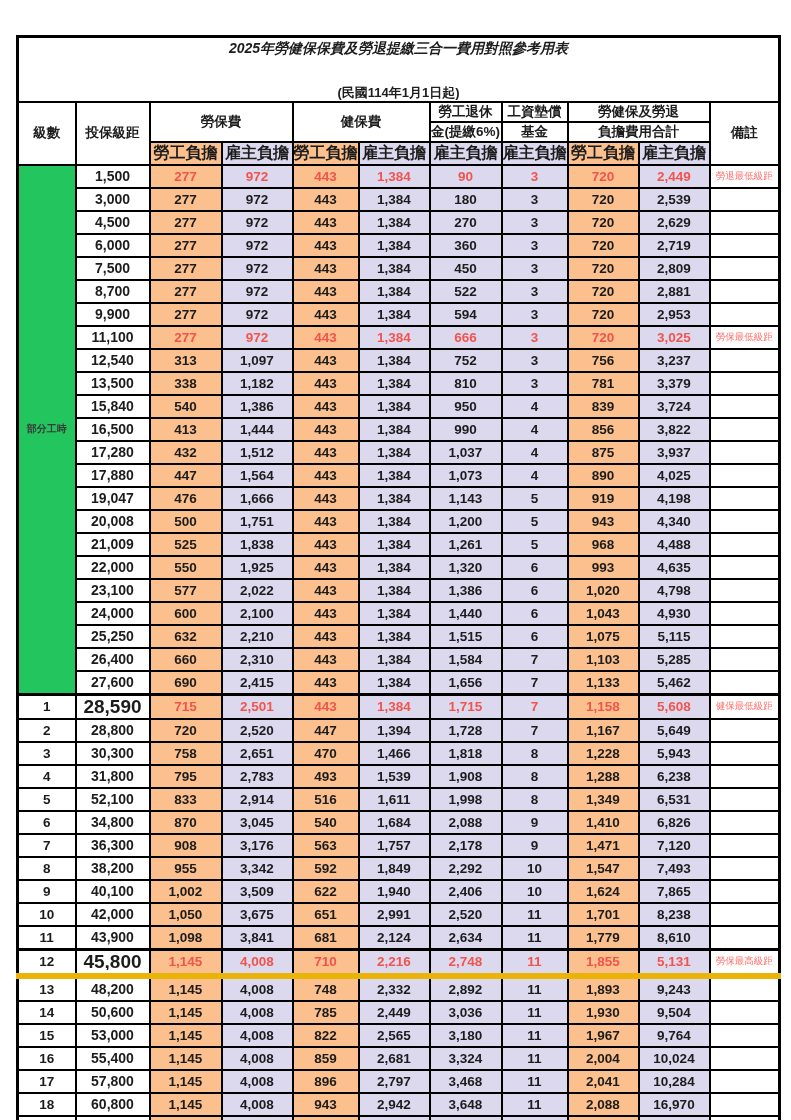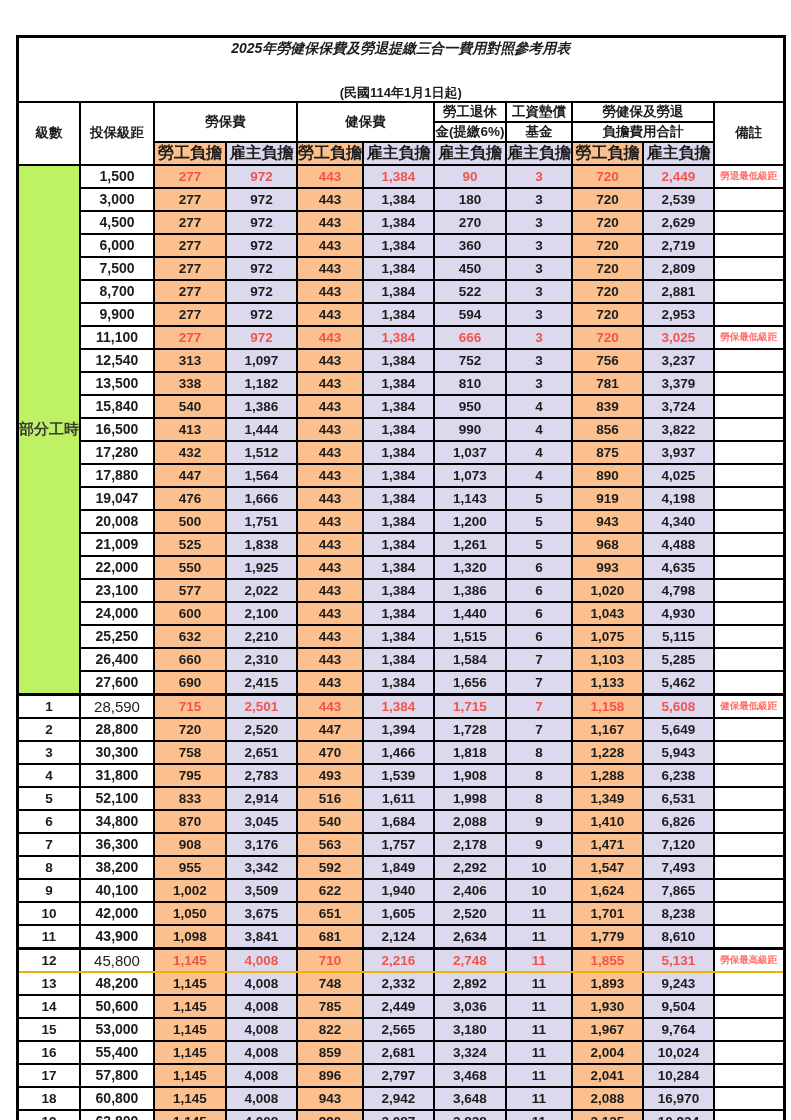--- a/index.html
+++ b/index.html
@@ -25,27 +25,27 @@
   .subtitle-line{font-size:13px;font-weight:bold;line-height:1.2;margin-top:27px;}
   
   td.h-group{height:16px;font-size:13.5px;font-weight:600;background:#fff;}
   td.h-sub{height:20px;font-size:16px;font-weight:600;}
   
   tbody td{height:21px;}
   .bg-emp{background:#FBC08D;}
   .bg-er{background:#DCD9EF;}
   .bg-white{background:#ffffff;}
   tr.red-row td.val{color:#F2544C;}
-  td.note{font-size:9.5px;color:#FF6E69;font-weight:bold;letter-spacing:0;}
+  td.note{font-size:9.5px;color:#FF6E69;font-weight:normal;letter-spacing:0;}
   td.lvl, td.bracket{color:#1c1c1c;}
   td.bracket{font-size:14px;border-radius:7px;}
-  td.bracket.bold{font-weight:normal;font-size:15px;text-align:center;}
-  td.part-time{font-size:15px;color:#3a3a3a;background:#bef264;}
+  td.bracket.bold{font-weight:bold;font-size:19px;text-align:center;}
+  td.part-time{font-size:10px;color:#3a3a3a;background:#22c55e;}
   tr.sect-top td{border-top:3px solid #000;}
-  tr.sect-bottom td{border-bottom:2px solid #eab308;}
+  tr.sect-bottom td{border-bottom:6px solid #eab308;}
 </style>
 </head>
 <body>
 
 <table>
   <colgroup>
     <col style="width:58px">
       <col style="width:74px">
       <col style="width:72px">
       <col style="width:71px">
@@ -484,21 +484,21 @@
         <td class="bg-emp val">1,624</td>
         <td class="bg-er val">7,865</td>
         <td class="bg-white note"></td>
       </tr>
       <tr>
         <td class="bg-white lvl">10</td>
         <td class="bg-white bracket val-x">42,000</td>
         <td class="bg-emp val">1,050</td>
         <td class="bg-er val">3,675</td>
         <td class="bg-emp val">651</td>
-        <td class="bg-er val">1,605</td>
+        <td class="bg-er val">2,991</td>
         <td class="bg-er val">2,520</td>
         <td class="bg-er val">11</td>
         <td class="bg-emp val">1,701</td>
         <td class="bg-er val">8,238</td>
         <td class="bg-white note"></td>
       </tr>
       <tr>
         <td class="bg-white lvl">11</td>
         <td class="bg-white bracket val-x">43,900</td>
         <td class="bg-emp val">1,098</td>

